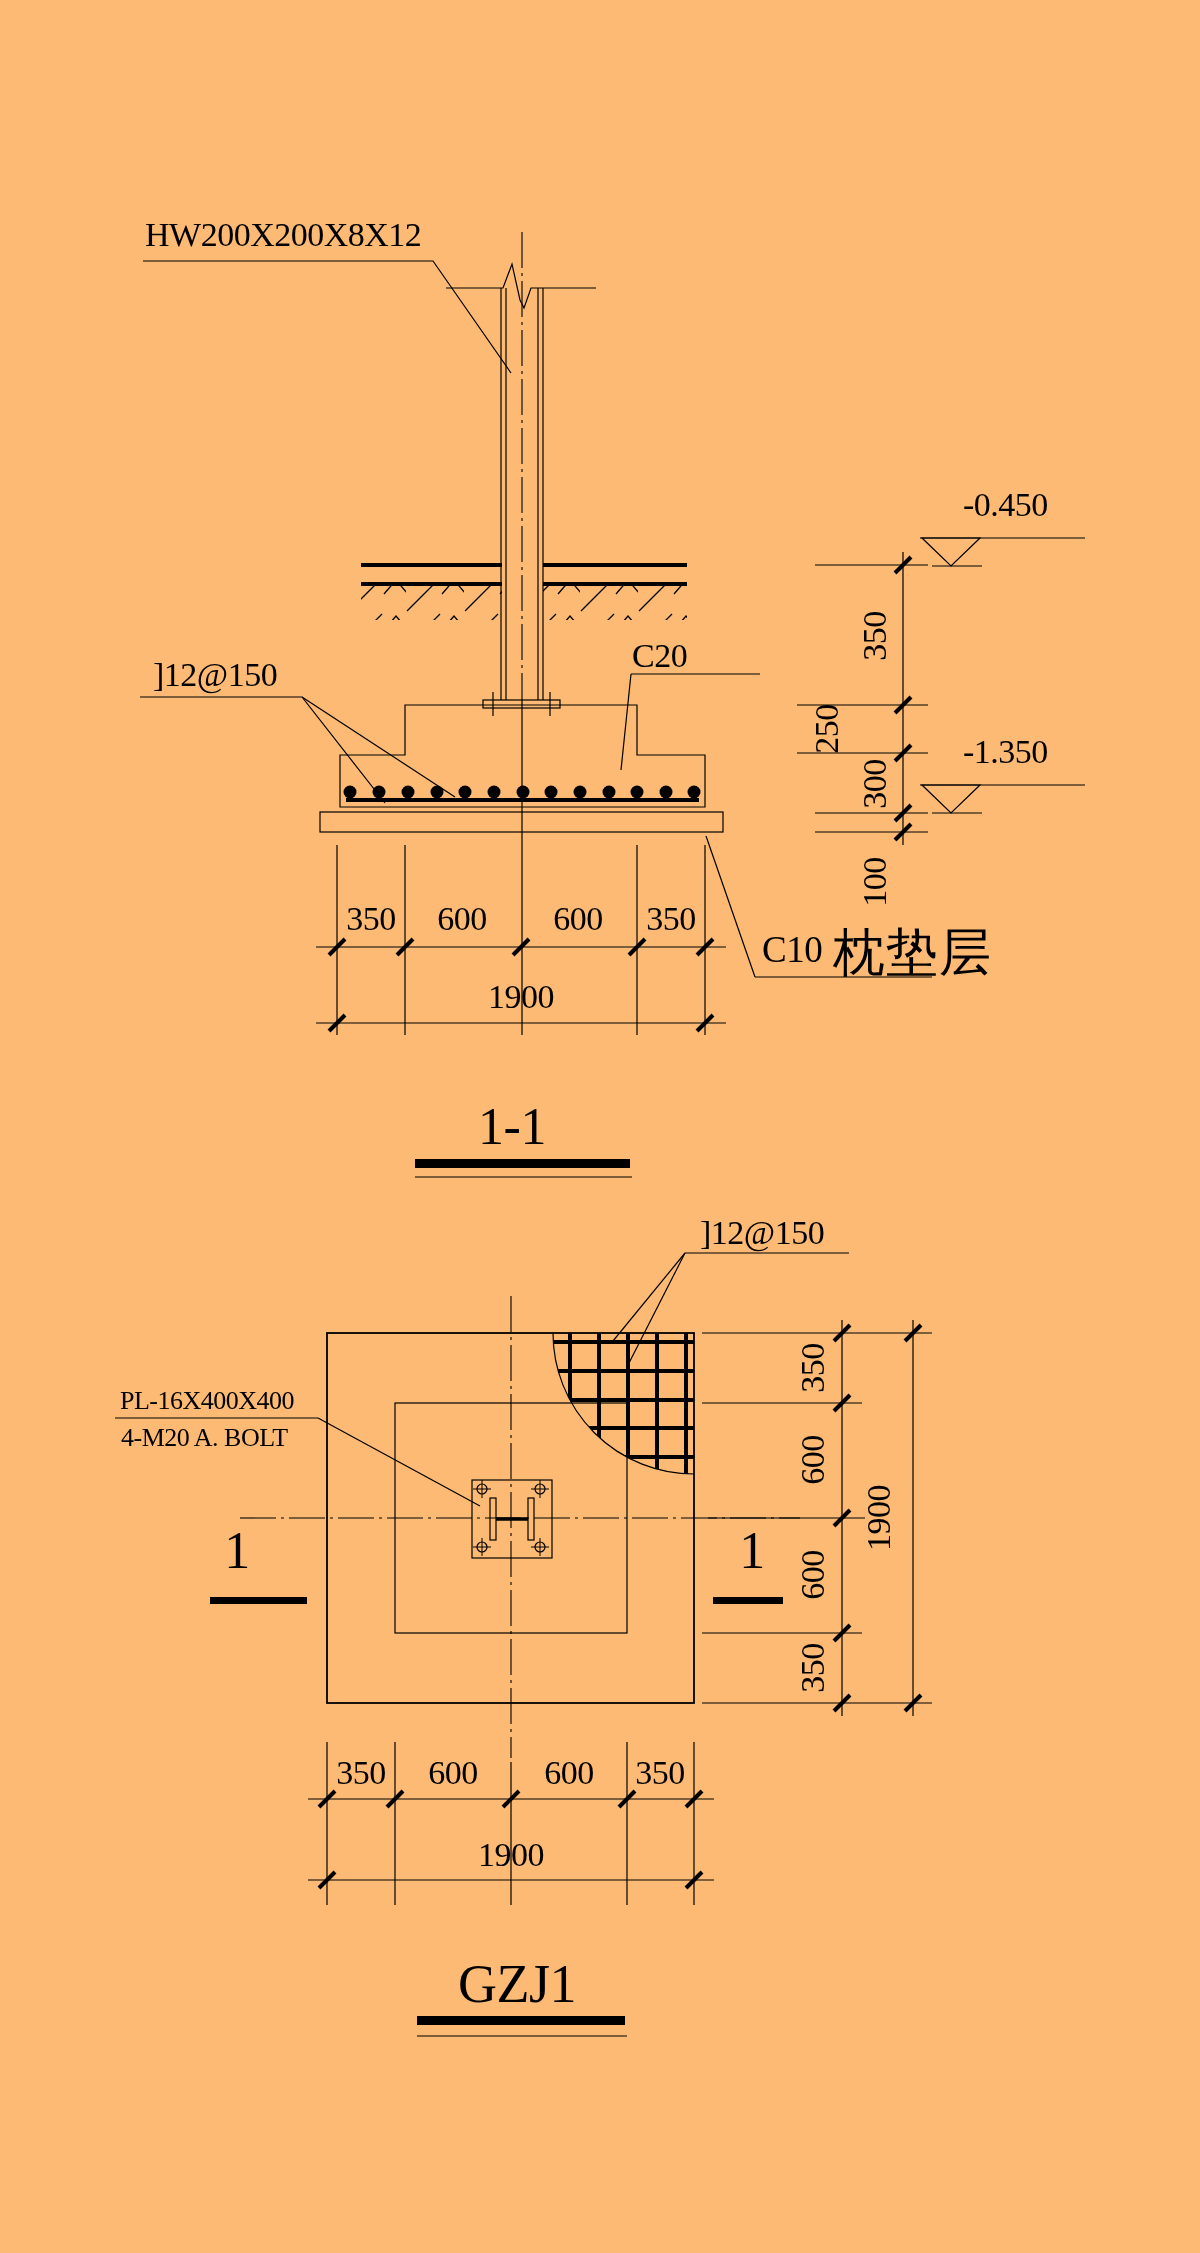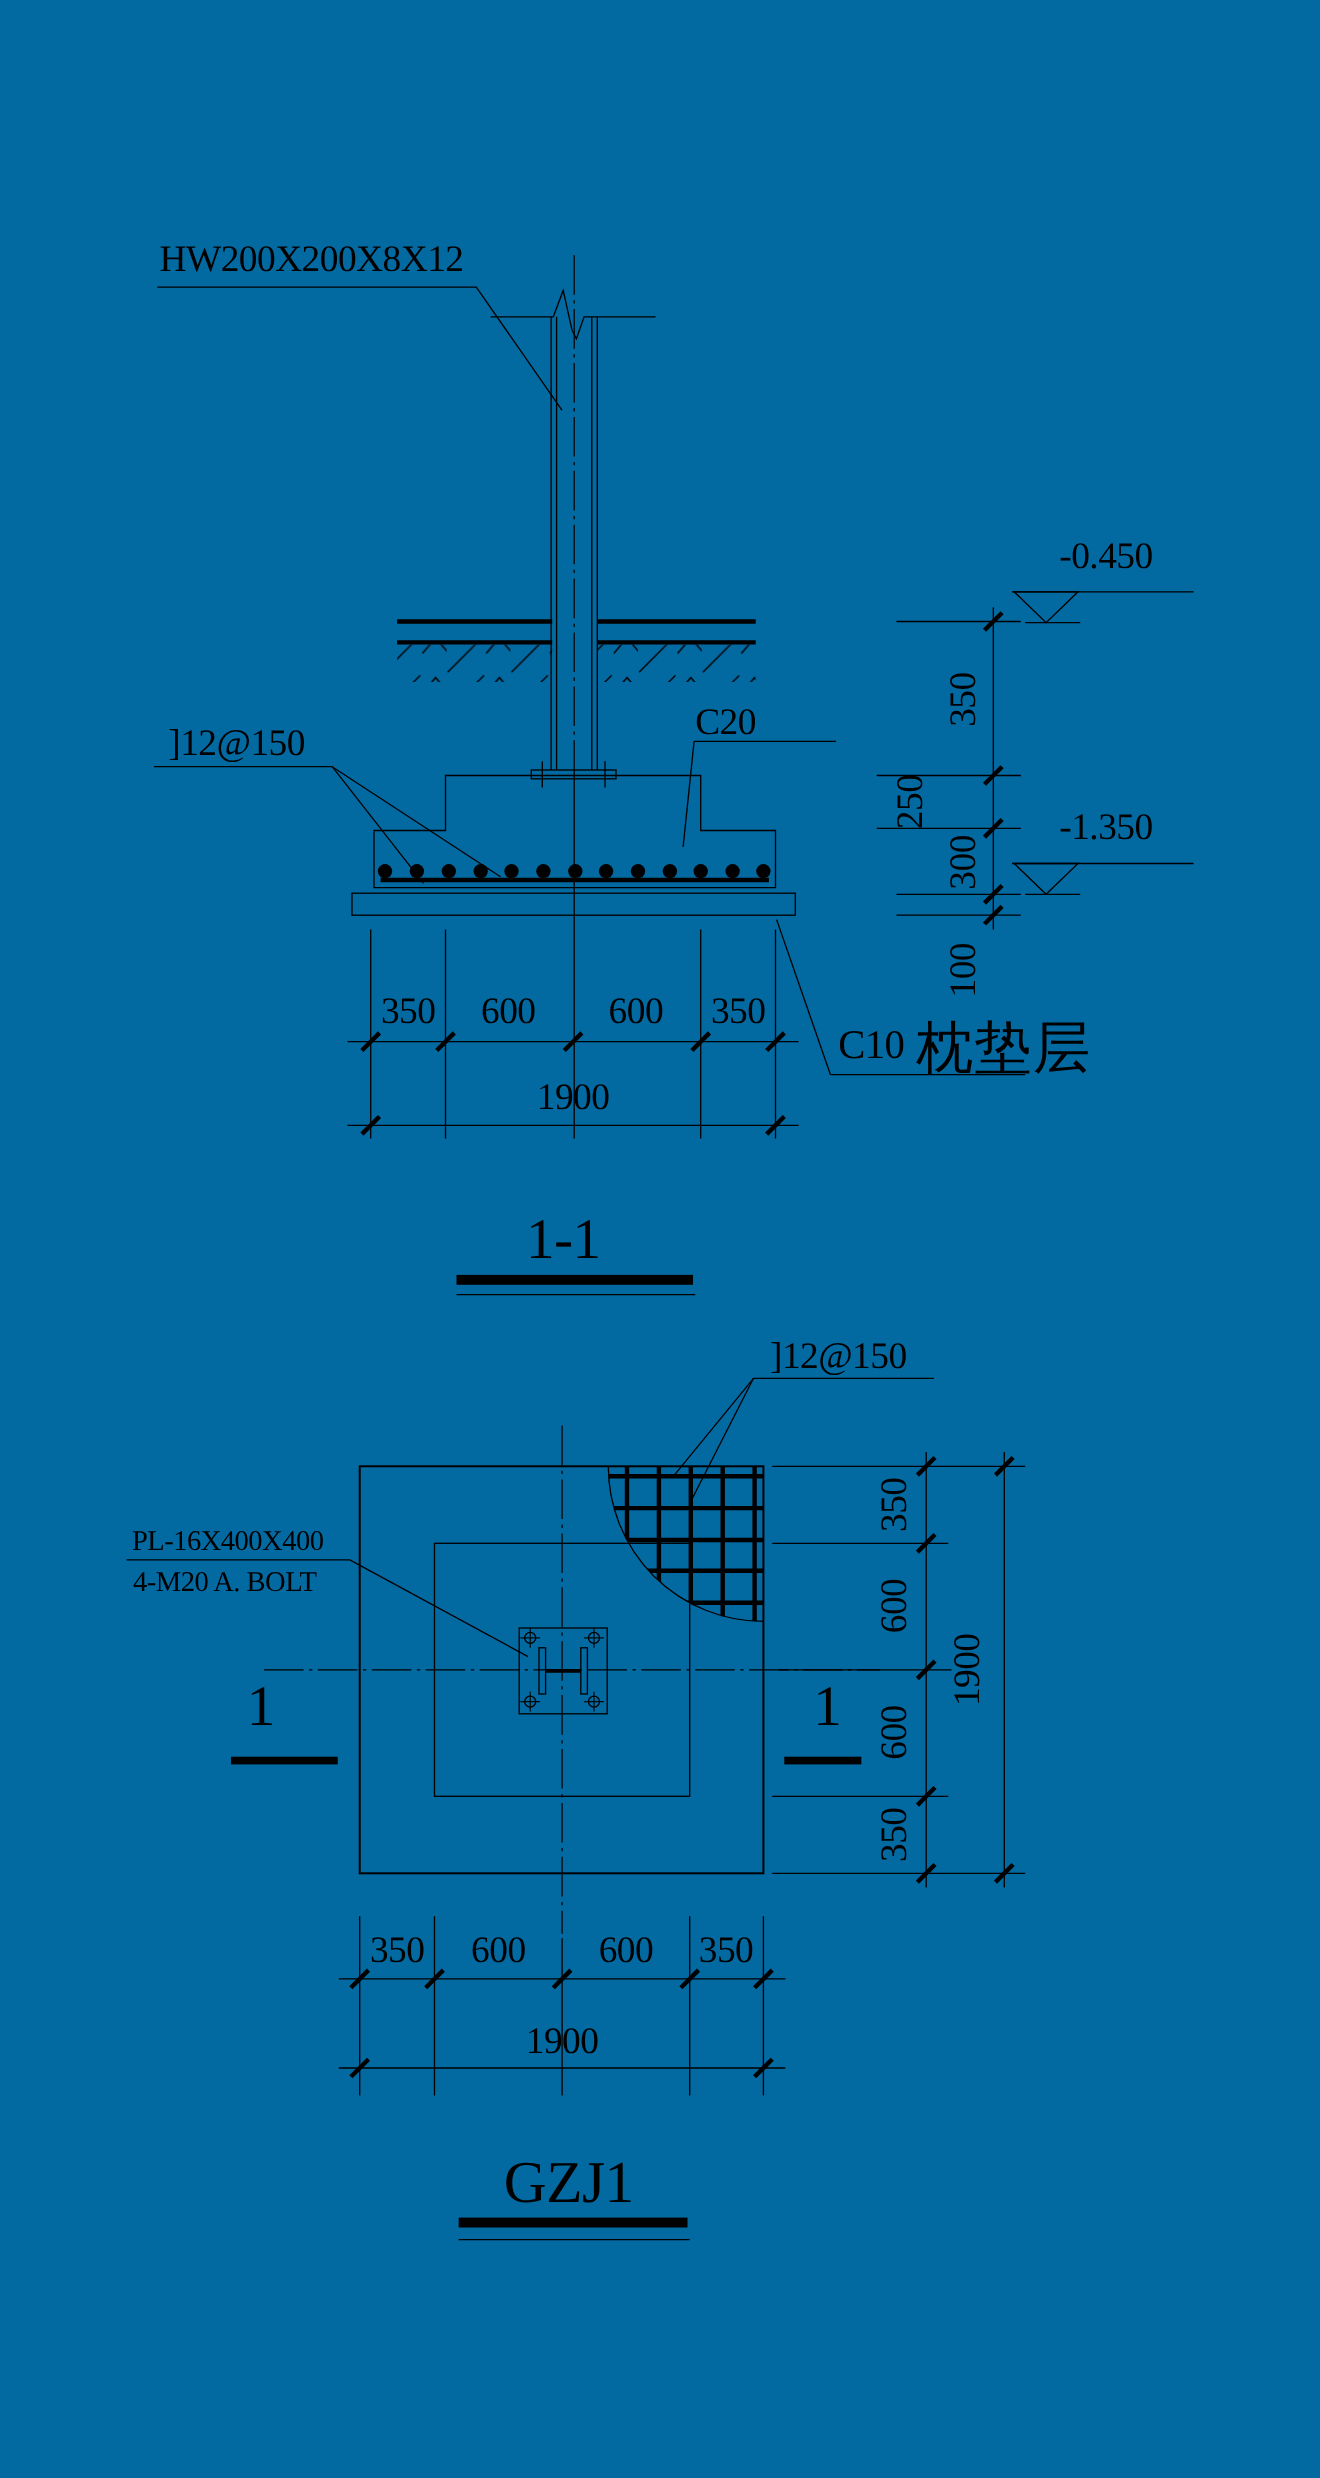--- a/index.html
+++ b/index.html
@@ -1,16 +1,16 @@
 <!DOCTYPE html>
 <html><head>
 <meta charset="utf-8">
 <style>
   html,body{margin:0;padding:0;background:#fff;}
-  .sheet{position:relative;width:1200px;height:2253px;background:#0369a1;overflow:hidden;}
+  .sheet{position:relative;width:1200px;height:2253px;background:#fdba74;overflow:hidden;}
   svg{position:absolute;left:0;top:0;}
   text{font-family:"Liberation Serif","DejaVu Serif",serif;fill:#000;letter-spacing:-0.5px;}
   .t-label{font-size:34px;}
   .t-dim{font-size:34px;}
   .t-title{font-size:52px;}
   .t-small{font-size:26px;}
   .t-cn{font-size:52px;letter-spacing:1px;}
   .t-c10{font-size:37px;}
   .thin{stroke:#000;stroke-width:1.2;fill:none;}
   .med{stroke:#000;stroke-width:1.8;fill:none;}

